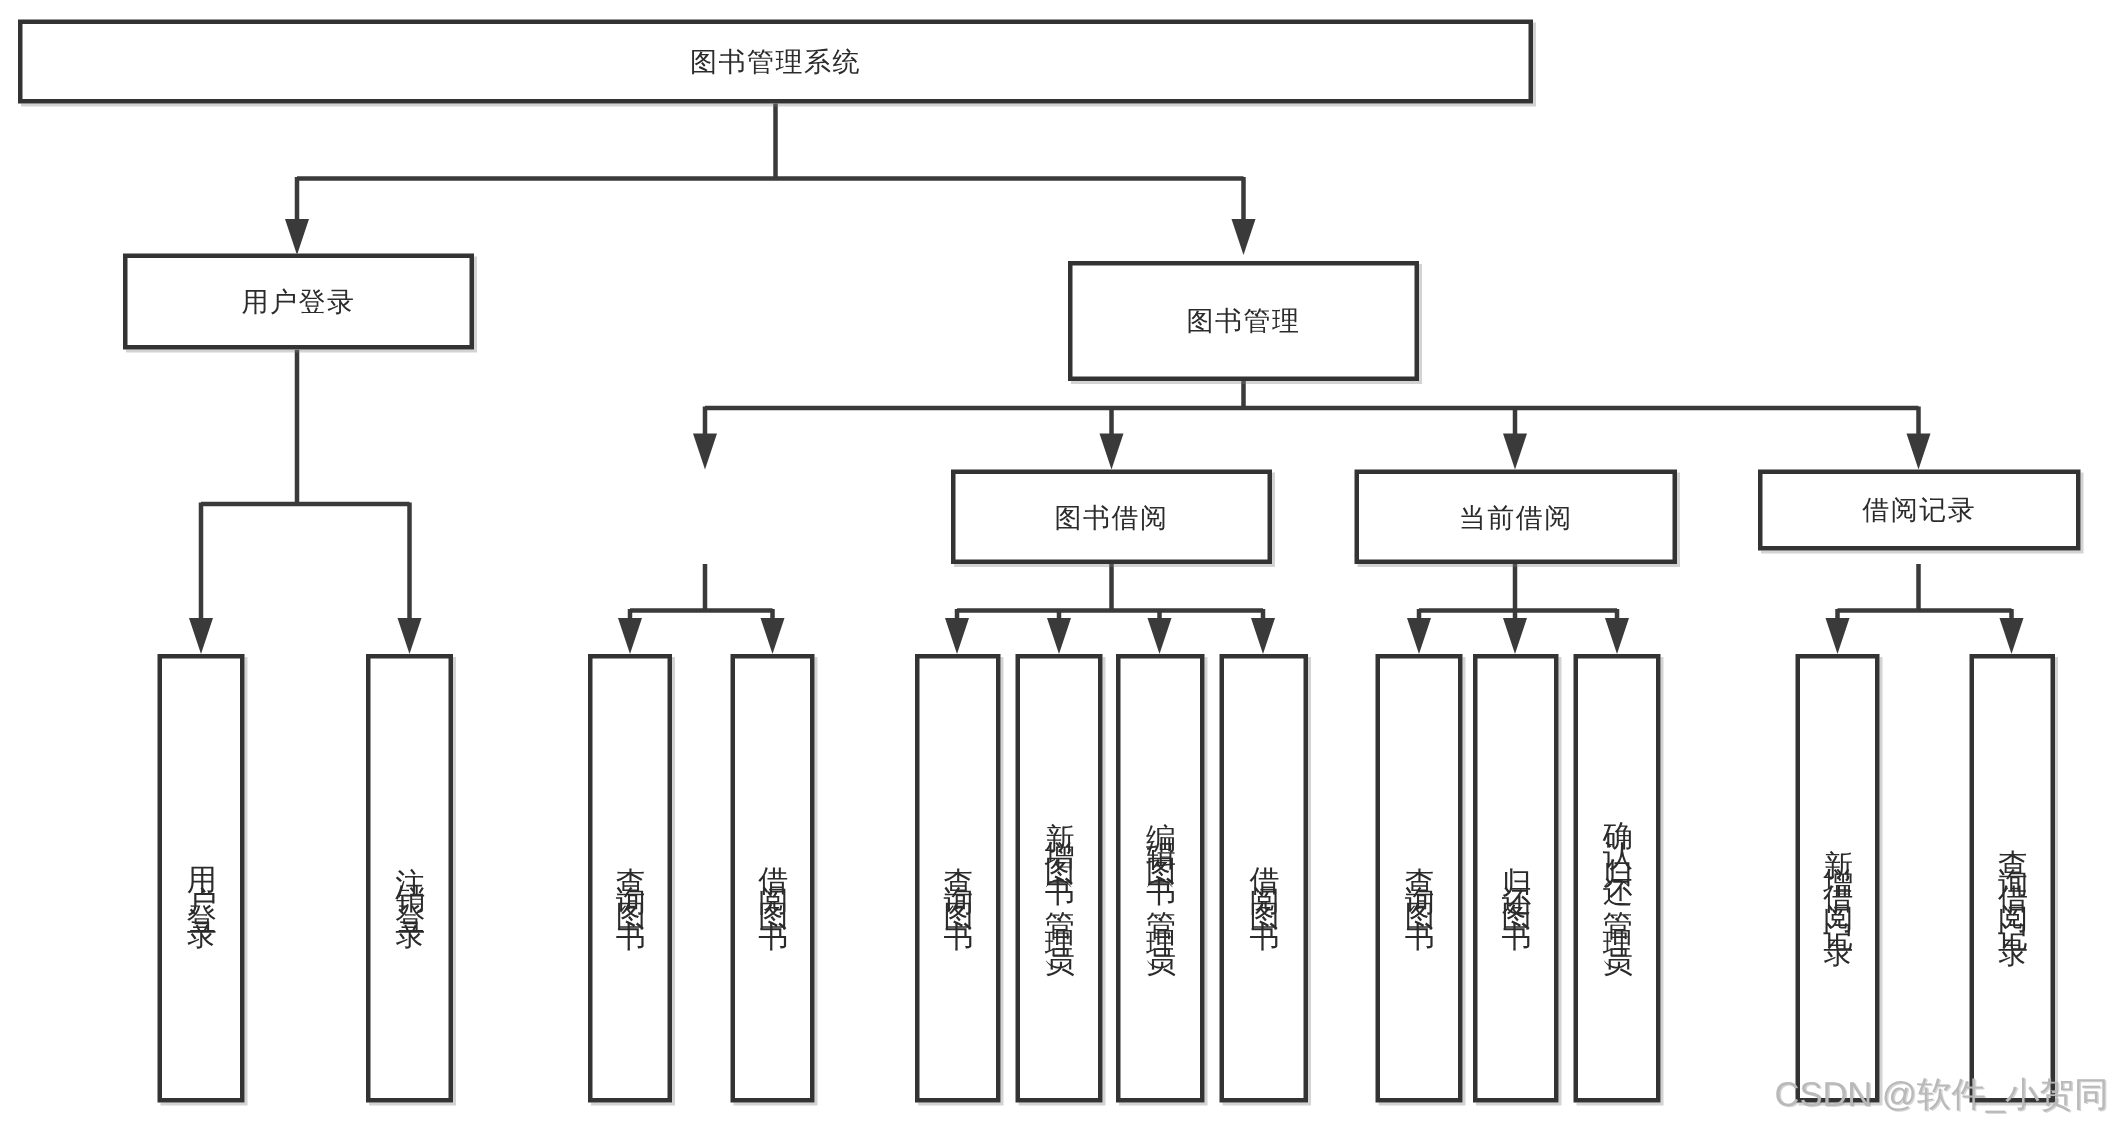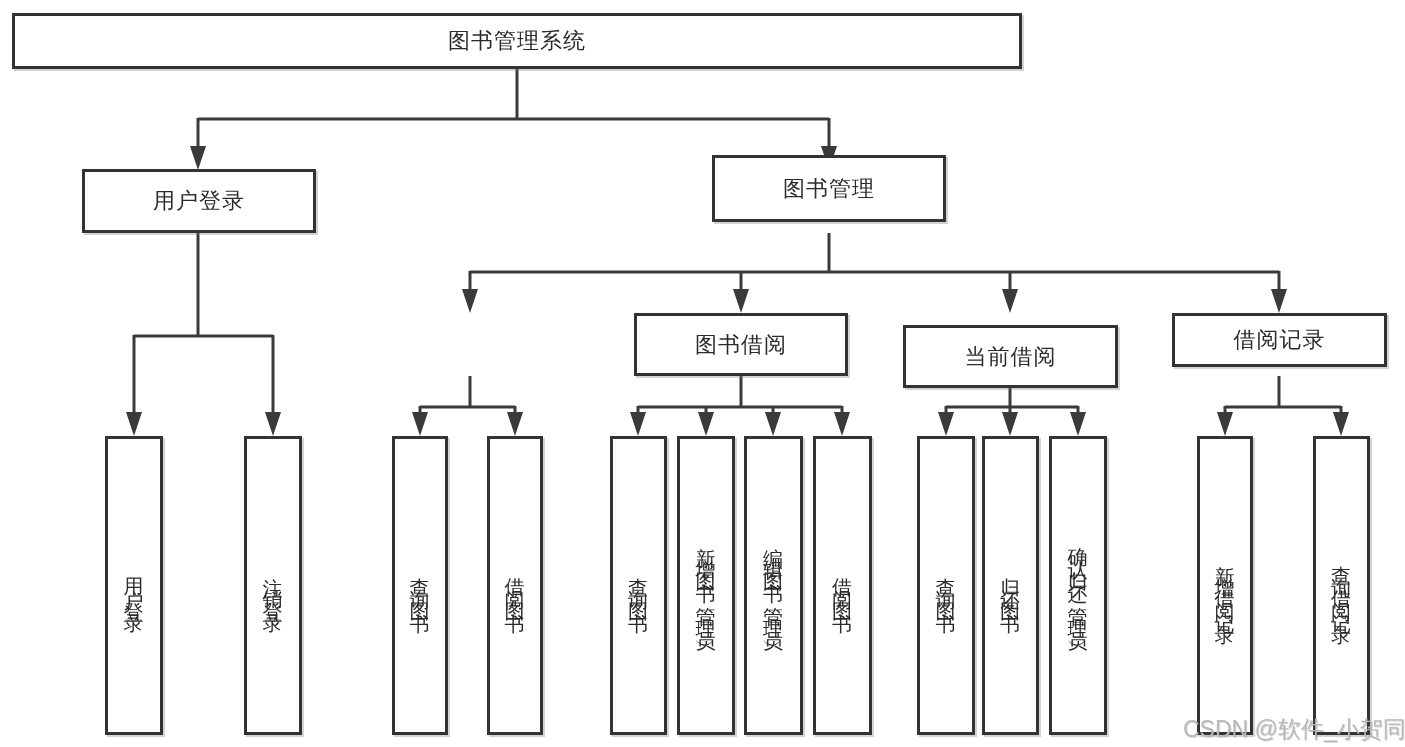--- a/index.html
+++ b/index.html
@@ -9,21 +9,21 @@
   }
   .connectors{position:absolute;left:0;top:0;width:1405px;height:747px;z-index:1;}
   .connectors path{stroke:#3a3a3a;stroke-width:3;fill:none;}
   .connectors polygon{fill:#3a3a3a;stroke:none;}
   .box{
     position:absolute;z-index:2;background:#ffffff;border:3px solid #333333;
     box-sizing:border-box;display:flex;align-items:center;justify-content:center;
     box-shadow:2px 2px 0 rgba(130,130,130,0.35);
   }
   .hlabel{
-    color:#2b2b2b;font-size:22px;letter-spacing:1px;white-space:nowrap;
+    color:#2b2b2b;font-size:18px;letter-spacing:1px;white-space:nowrap;
   }
   .vlabel{
     color:#2b2b2b;font-size:20px;line-height:1;
     writing-mode:vertical-rl;text-orientation:mixed;letter-spacing:12px;
     white-space:nowrap;
   }
   .watermark{
     position:absolute;z-index:5;left:1183px;top:714px;
     color:#b9b9b9;font-size:23px;white-space:nowrap;
     text-shadow:1px 1px 0 rgba(90,90,90,0.25);
@@ -103,28 +103,28 @@
     </g>
   </svg>
 
   <div class="box" style="left:12px;top:13px;width:1010px;height:56px">
     <span class="hlabel">图书管理系统</span>
   </div>
 
   <div class="box" style="left:82px;top:169px;width:234px;height:64px">
     <span class="hlabel">用户登录</span>
   </div>
-  <div class="box" style="left:712px;top:155px;width:234px;height:67px">
+  <div class="box" style="left:712px;top:174px;width:234px;height:80px">
     <span class="hlabel">图书管理</span>
   </div>
 
   <div class="box" style="left:634px;top:313px;width:214px;height:63px">
     <span class="hlabel">图书借阅</span>
   </div>
-  <div class="box" style="left:903px;top:325px;width:215px;height:63px">
+  <div class="box" style="left:903px;top:313px;width:215px;height:63px">
     <span class="hlabel">当前借阅</span>
   </div>
   <div class="box" style="left:1172px;top:313px;width:215px;height:54px">
     <span class="hlabel">借阅记录</span>
   </div>
 
   <div class="box" style="left:105px;top:436px;width:58px;height:299px">
     <span class="vlabel">用户登录</span>
   </div>
   <div class="box" style="left:244px;top:436px;width:58px;height:299px">

